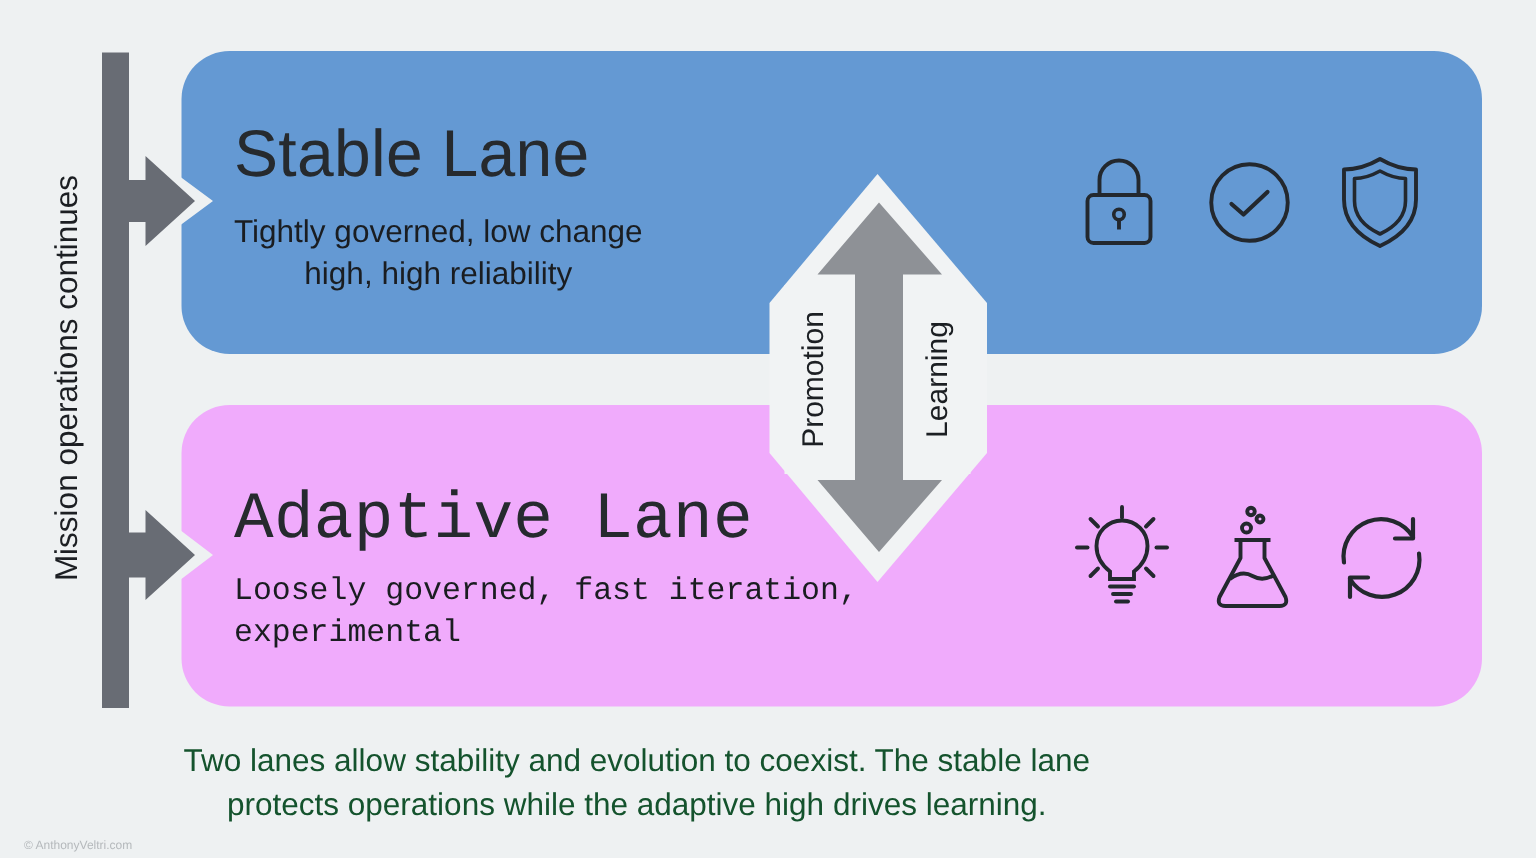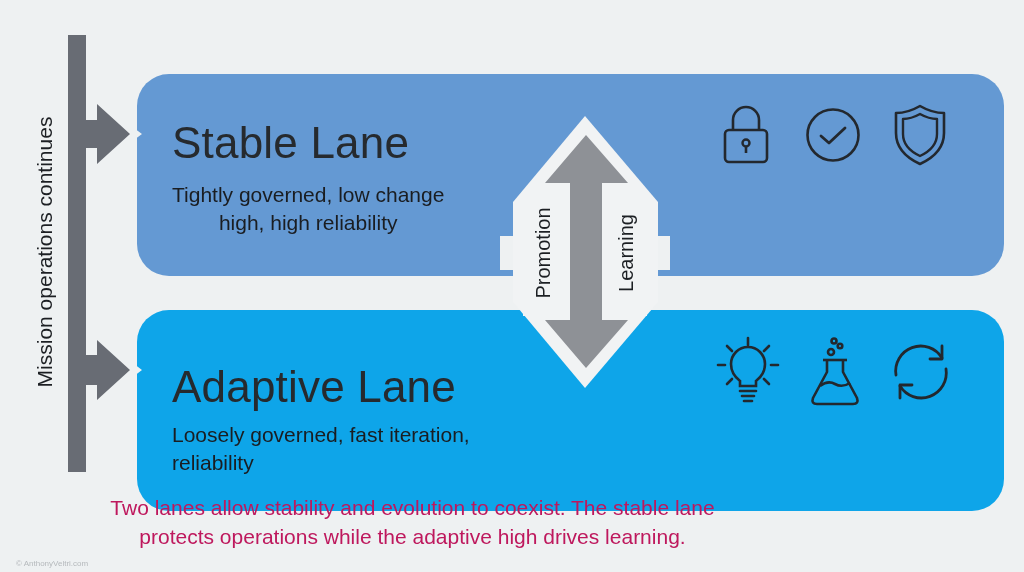--- a/index.html
+++ b/index.html
@@ -5,26 +5,25 @@
   html, body { margin: 0; padding: 0; }
   body {
     width: 1024px; height: 572px; overflow: hidden;
     background: #eef1f2;
     font-family: "Liberation Sans", "DejaVu Sans", sans-serif;
     position: relative;
     color: #1f2328;
   }
   .abs { position: absolute; }
   .lane {
-    position: absolute; left: 137px; width: 867px;
+    position: absolute; left: 121px; width: 867px;
     border-radius: 32px;
-    margin-top: 40px;
   }
   .lane-stable { top: 34px; height: 202px; background: #6499d3; }
-  .lane-adaptive { top: 270px; height: 201px; background: #0ea5e9; }
+  .lane-adaptive { top: 270px; height: 201px; background: #f0abfc; font-family: Liberation Mono, monospace; }
   .lane-title {
     position: absolute; left: 35px;
     font-size: 44px; line-height: 50px; color: #262a2e;
     letter-spacing: 0.2px; white-space: nowrap;
   }
   .lane-desc {
     position: absolute; left: 35px;
     font-size: 21px; line-height: 28px; color: #1a1d21;
     white-space: nowrap;
   }
@@ -41,22 +40,22 @@
     position: absolute; left: 45px; top: 252px;
     transform: translate(-50%, -50%) rotate(-90deg);
     font-size: 21px; white-space: nowrap; color: #1c1f23;
   }
   .rot-label {
     position: absolute;
     transform: translate(-50%, -50%) rotate(-90deg);
     font-size: 20px; white-space: nowrap; color: #1c1f23;
   }
   .caption {
-    position: absolute; left: 4px; width: 817px; top: 493px;
-    text-align: center; font-size: 21px; line-height: 29px; color: #be185d;
+    position: absolute; left: 16px; width: 817px; top: 493px;
+    text-align: center; font-size: 21px; line-height: 29px; color: #14532d;
   }
   .watermark {
     position: absolute; left: 16px; top: 559px; font-size: 8px; color: #b5b9bc;
   }
 </style>
 </head>
 <body>
 
 <div class="vbar"></div>
 <div class="vlabel">Mission operations continues</div>
@@ -66,21 +65,21 @@
   <div class="lane-desc">
     <div>Tightly governed, low change</div>
     <div>high, high reliability</div>
   </div>
 </div>
 
 <div class="lane lane-adaptive">
   <div class="lane-title">Adaptive Lane</div>
   <div class="lane-desc">
     <div>Loosely governed, fast iteration,</div>
-    <div>reliability</div>
+    <div>experimental</div>
   </div>
 </div>
 
 <svg class="abs" style="left:0;top:0" width="1024" height="572">
 
   <g>
     <polygon points="86,113 92,113 92,97 142,134 92,171 92,155 86,155" fill="#eef1f2"></polygon>
     <polygon points="86,120 97,120 97,104 130,134 97,164 97,148 86,148" fill="#686c74"></polygon>
   </g>
 

